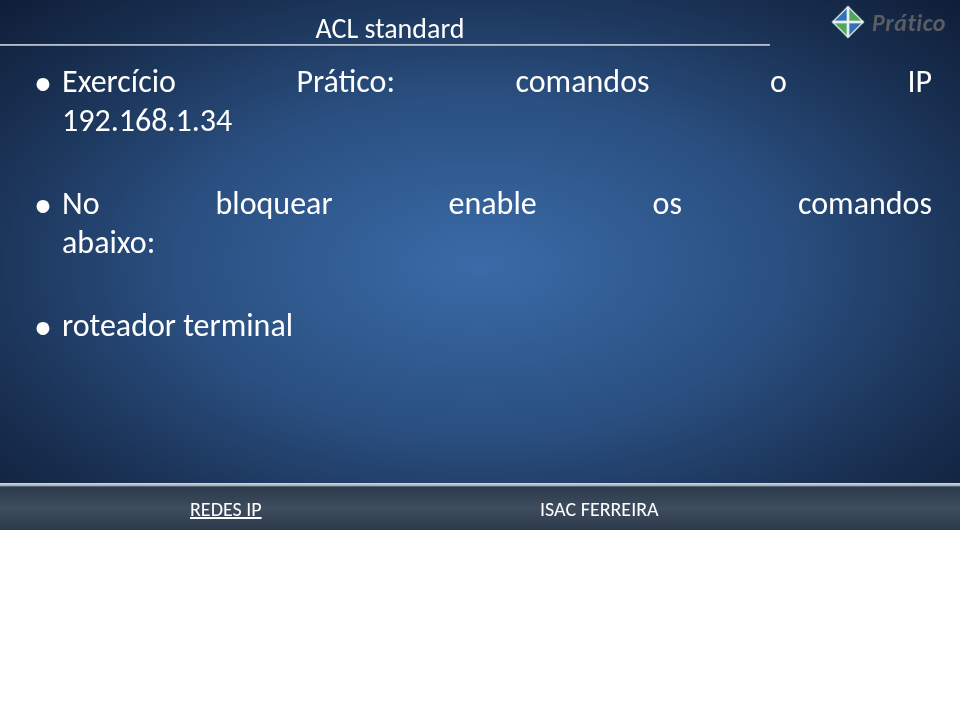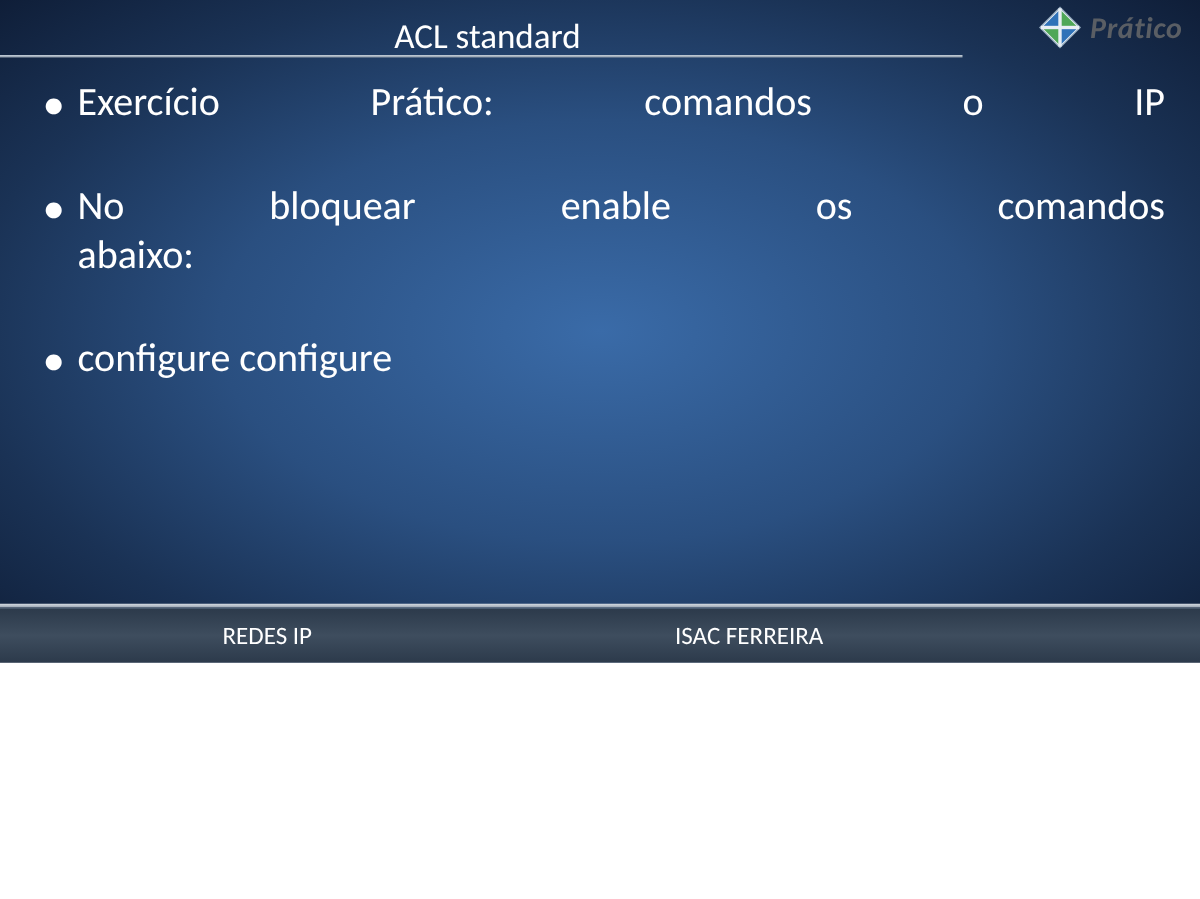--- a/index.html
+++ b/index.html
@@ -84,21 +84,21 @@
     left: 0;
     width: 100%;
     height: 44px;
     background: linear-gradient(to bottom, #2c3a4b 0%, #3e4d5e 50%, #2c3a4b 100%);
     border-top: 1px solid #566576;
     display: flex;
     align-items: center;
     color: #ffffff;
     font-size: 20px;
   }
-  .footer-left { position: absolute; left: 178px; }
+  .footer-left { position: absolute; left: 190px; text-decoration: underline; }
   .footer-right { position: absolute; left: 540px; }
   .footer-line {
     position: absolute;
     bottom: 44px;
     left: 0;
     width: 100%;
     height: 3px;
     background: linear-gradient(to bottom, #d5dbe2 0%, #9aa5b2 100%);
   }
 </style>
@@ -128,34 +128,35 @@
   <div class="content">
     <ul>
       <li>
         <div class="just">
           <span>Exercício</span>
           <span>Prático:</span>
           <span>comandos</span>
           <span>o</span>
           <span>IP</span>
         </div>
+        <div>192.168.1.34</div>
       </li>
       <li>
         <div class="just">
           <span>No</span>
           <span>bloquear</span>
           <span>enable</span>
           <span>os</span>
           <span>comandos</span>
         </div>
         <div>abaixo:</div>
       </li>
     </ul>
     <ul class="cmd-group">
-      <li>configure configure</li>
+      <li>roteador terminal</li>
     </ul>
   </div>
 
   <div class="footer-line"></div>
   <div class="footer-bar">
     <span class="footer-left">REDES IP</span>
     <span class="footer-right">ISAC FERREIRA</span>
   </div>
 
 </div>

